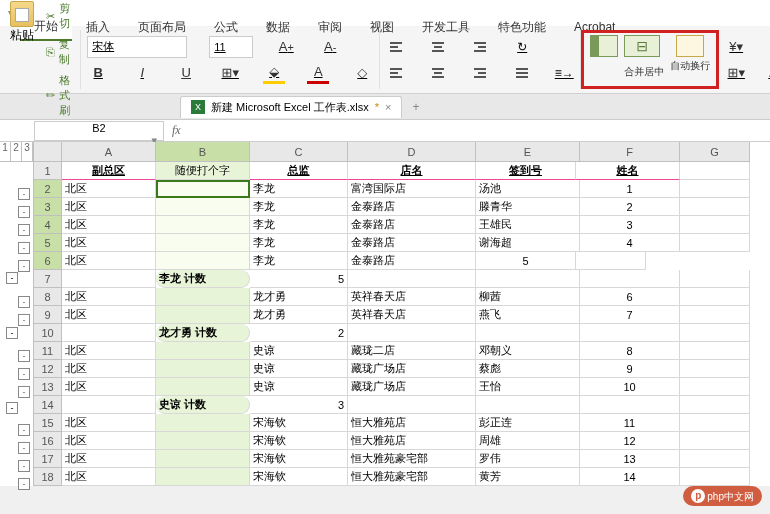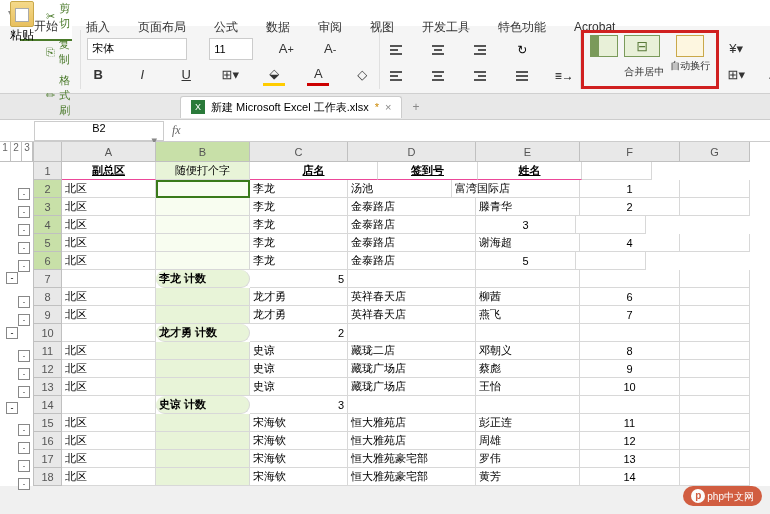--- a/index.html
+++ b/index.html
@@ -7,21 +7,21 @@
     
     
     .ribbon-tabs { background: #fff; display: flex; align-items: center; height: 26px; padding-left: 8px; }
     .tab { padding: 4px 14px; color: #333; cursor: pointer; font-size: 12px; margin-top: 28px; }
     .tab.active { background: #fff; color: #333; border-bottom: 2px solid #4a7a2a; }
     .dropdown-arrow { color: #888; margin-right: 6px; }
     
     
     .toolbar { background: #f5f5f5; display: flex; height: 68px; border-bottom: 1px solid #d0d0d0; padding: 4px 0; }
     .toolbar-group { display: flex; flex-direction: column; padding: 0 6px; border-right: 1px solid #e0e0e0; justify-content: center; }
-    .toolbar-row { display: flex; align-items: flex-end; gap: 22px; height: 26px; }
+    .toolbar-row { display: flex; align-items: center; gap: 22px; height: 26px; text-decoration: underline; }
     
     .paste-btn { display: flex; flex-direction: column; align-items: flex-start; padding: 2px 4px; }
     .paste-icon { width: 24px; height: 26px; background: linear-gradient(#f5d98a, #e8c060); border: 1px solid #c9a84a; border-radius: 2px; position: relative; }
     .paste-icon::after { content: ''; position: absolute; top: 6px; left: 4px; right: 4px; bottom: 4px; background: #fff; border: 1px solid #aaa; }
     
     .small-btn { display: flex; align-items: center; gap: 4px; padding: 2px 4px; font-size: 11px; color: #4a7a2a; }
     
     select, .combo { height: 22px; border: 1px solid #ccc; background: #fff; font-size: 11px; padding: 0 4px; }
     .font-combo { width: 100px; }
     .size-combo { width: 44px; }
@@ -315,51 +315,53 @@
       <div class="col-h wD">D</div>
       <div class="col-h wE">E</div>
       <div class="col-h wF">F</div>
       <div class="col-h wG">G</div>
     </div>
     <div id="sheet-body">
         <div class="sheet-row">
           <div class="row-h">1</div>
           <div class="cell wA header-cell">副总区</div>
           <div class="cell wB colB center">随便打个字</div>
+          <div class="cell wC header-cell">总监</div>
           <div class="cell wD header-cell">店名</div>
           <div class="cell wF header-cell">签到号</div>
           <div class="cell wE header-cell">姓名</div>
           <div class="cell wG"></div>
         </div>
         <div class="sheet-row">
           <div class="row-h sel">2</div>
           <div class="cell wA">北区</div>
           <div class="cell wB active colB merged"></div>
           <div class="cell wC">李龙</div>
+          <div class="cell wD">富湾国际店</div>
           <div class="cell wE">汤池</div>
-          <div class="cell wD">富湾国际店</div>
           <div class="cell wF center">1</div>
           <div class="cell wG"></div>
         </div>
         <div class="sheet-row">
           <div class="row-h sel">3</div>
           <div class="cell wA">北区</div>
           <div class="cell wB colB merged"></div>
           <div class="cell wC">李龙</div>
           <div class="cell wD">金泰路店</div>
           <div class="cell wE">滕青华</div>
           <div class="cell wF center">2</div>
           <div class="cell wG"></div>
         </div>
         <div class="sheet-row">
           <div class="row-h sel">4</div>
           <div class="cell wA">北区</div>
           <div class="cell wB colB merged"></div>
           <div class="cell wC">李龙</div>
           <div class="cell wD">金泰路店</div>
+          <div class="cell wE">王雄民</div>
           <div class="cell wF center">3</div>
           <div class="cell wG"></div>
         </div>
         <div class="sheet-row">
           <div class="row-h sel">5</div>
           <div class="cell wA">北区</div>
           <div class="cell wB colB merged"></div>
           <div class="cell wC">李龙</div>
           <div class="cell wD">金泰路店</div>
           <div class="cell wE">谢海超</div>

